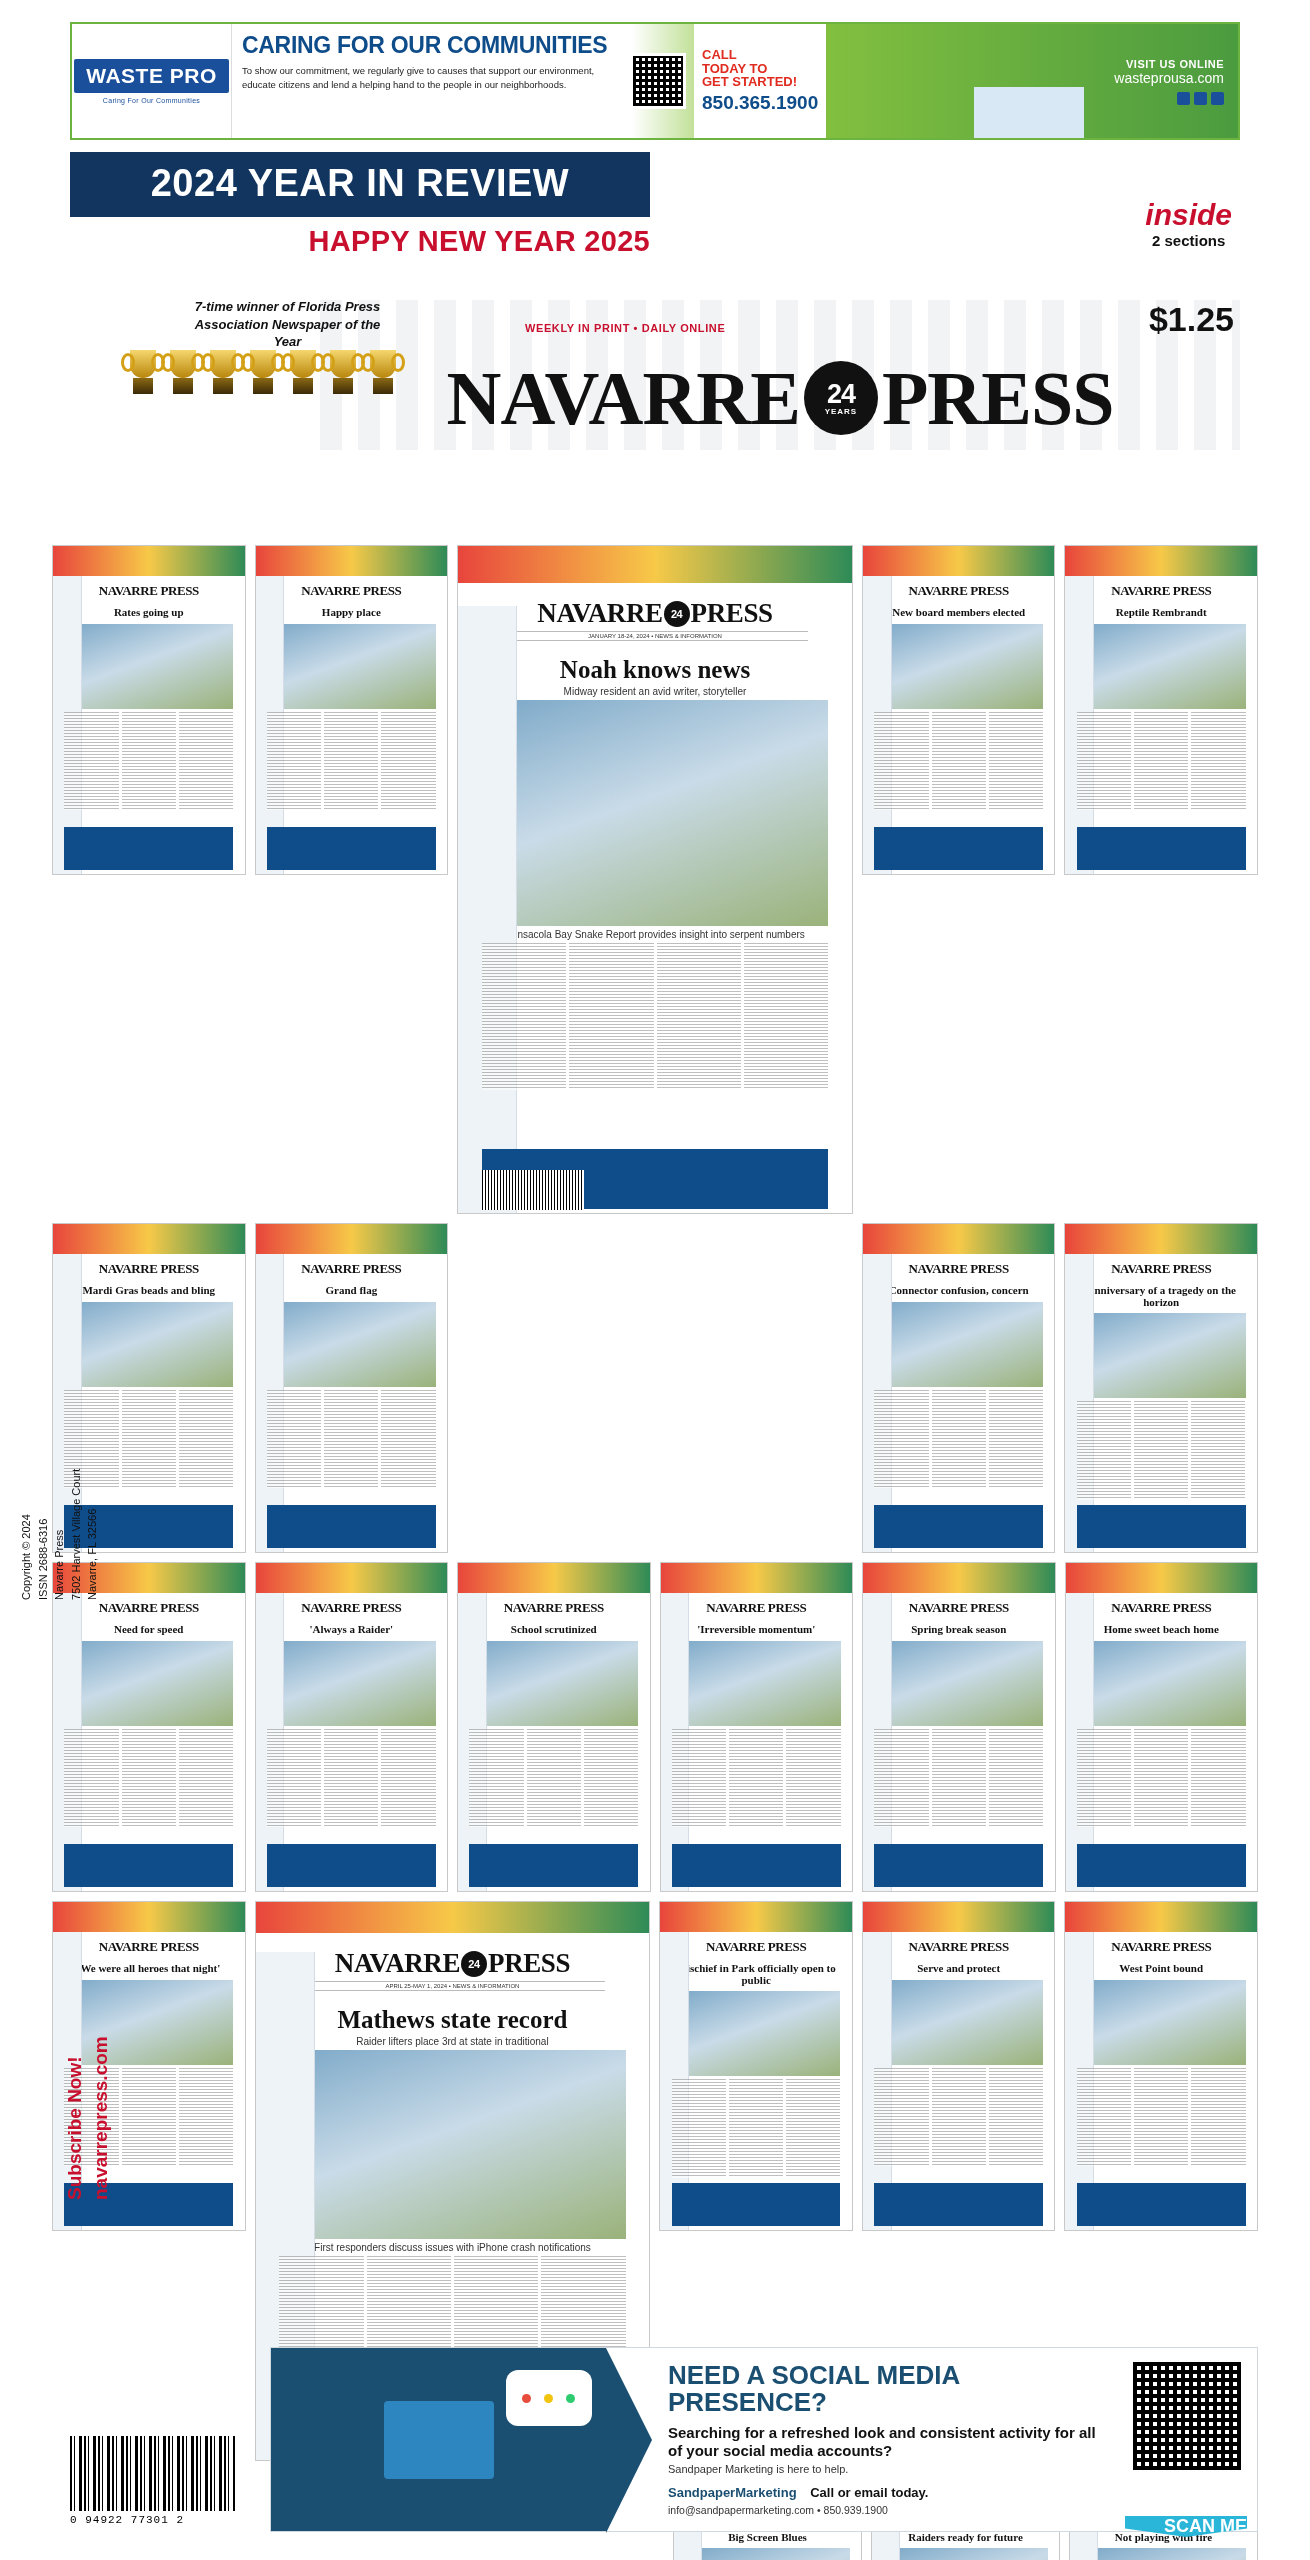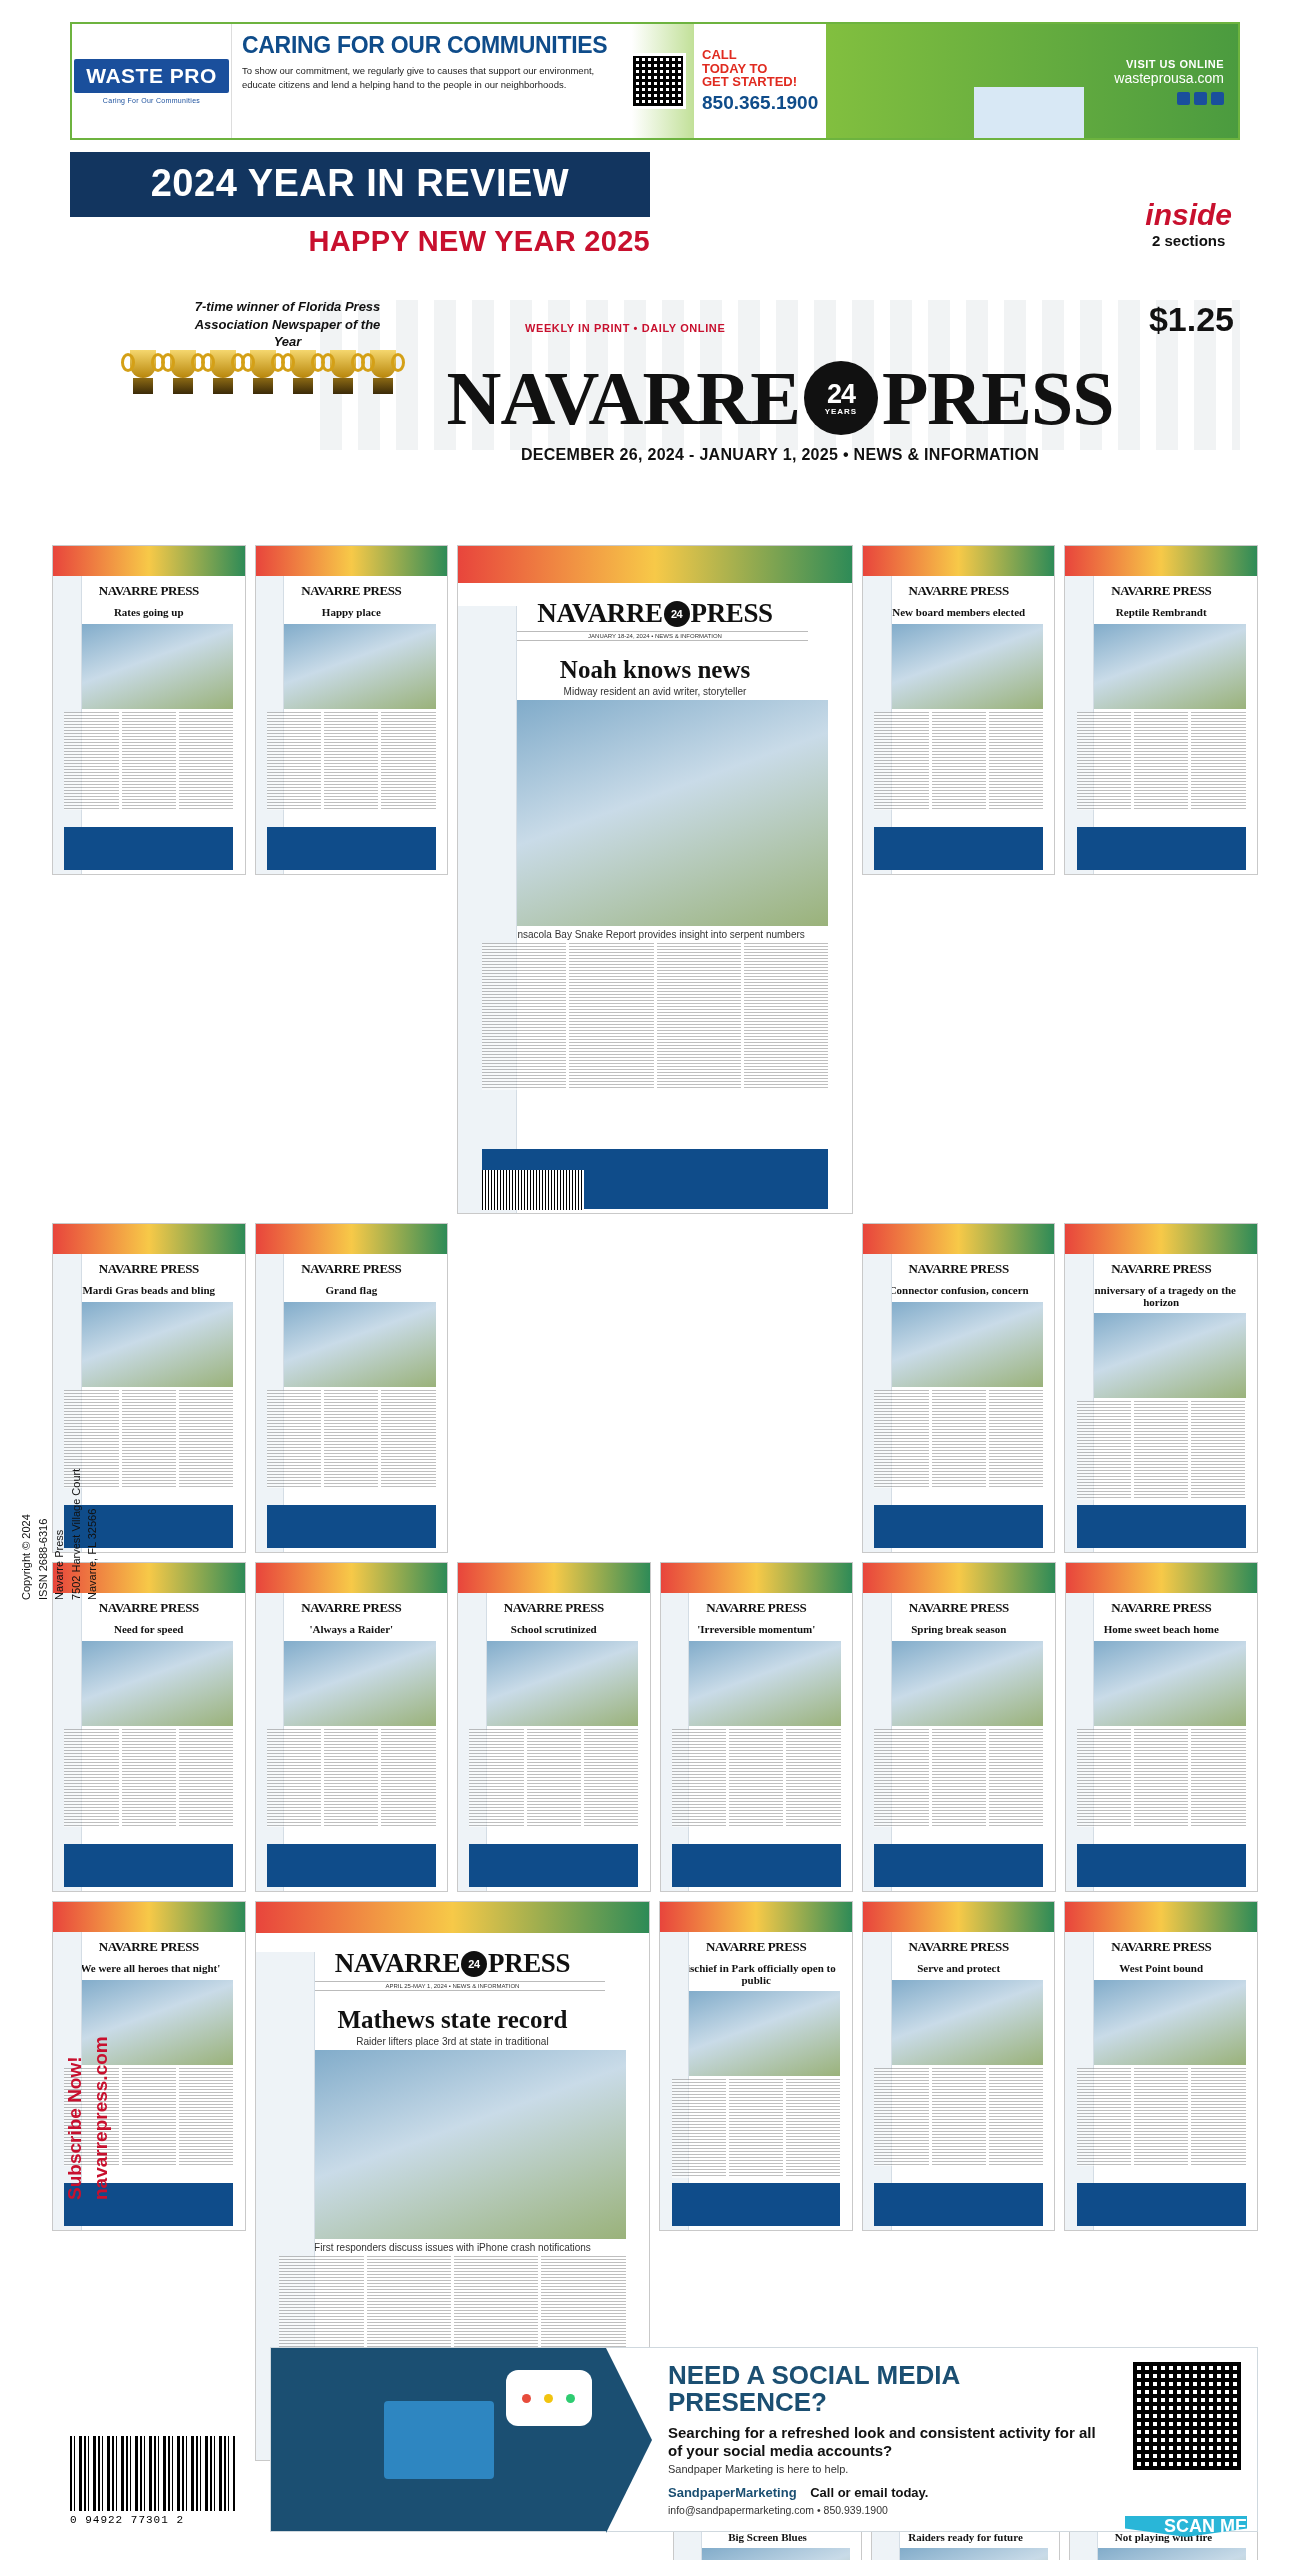--- a/index.html
+++ b/index.html
@@ -344,21 +344,20 @@
 
     <div class="nameplate">
       <div class="np-title">
         <span>NAVARRE</span>
         <span class="np-seal">
           <span class="n">24</span>
           <span class="y">YEARS</span>
         </span>
         <span>PRESS</span>
       </div>
-      <div class="np-date">DECEMBER 26, 2024 - JANUARY 1, 2025  •  NEWS &amp; INFORMATION</div>
     </div>
   </div>
 
   <div class="grid-wrap">
 
     <div class="row">
       <div class="cell small">
         <div class="mini">
           <div class="mini-topad"></div>
           <div class="mini-rail"></div>

